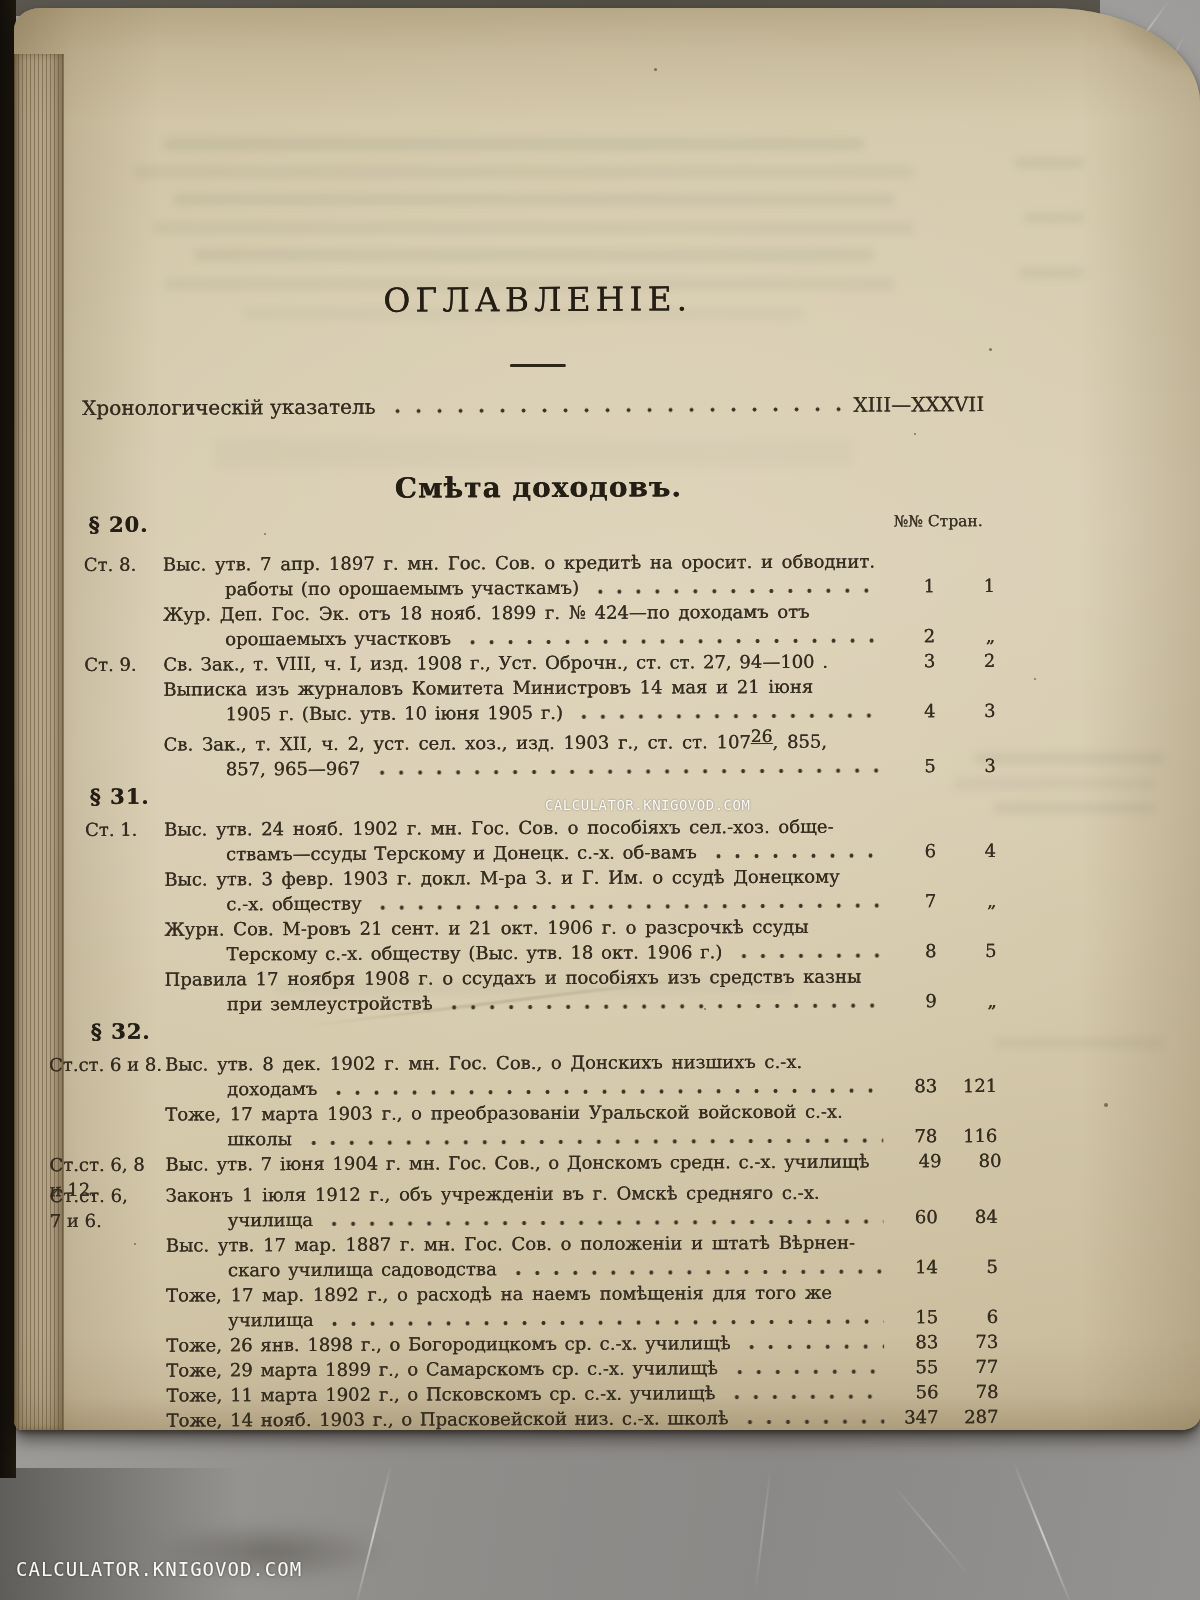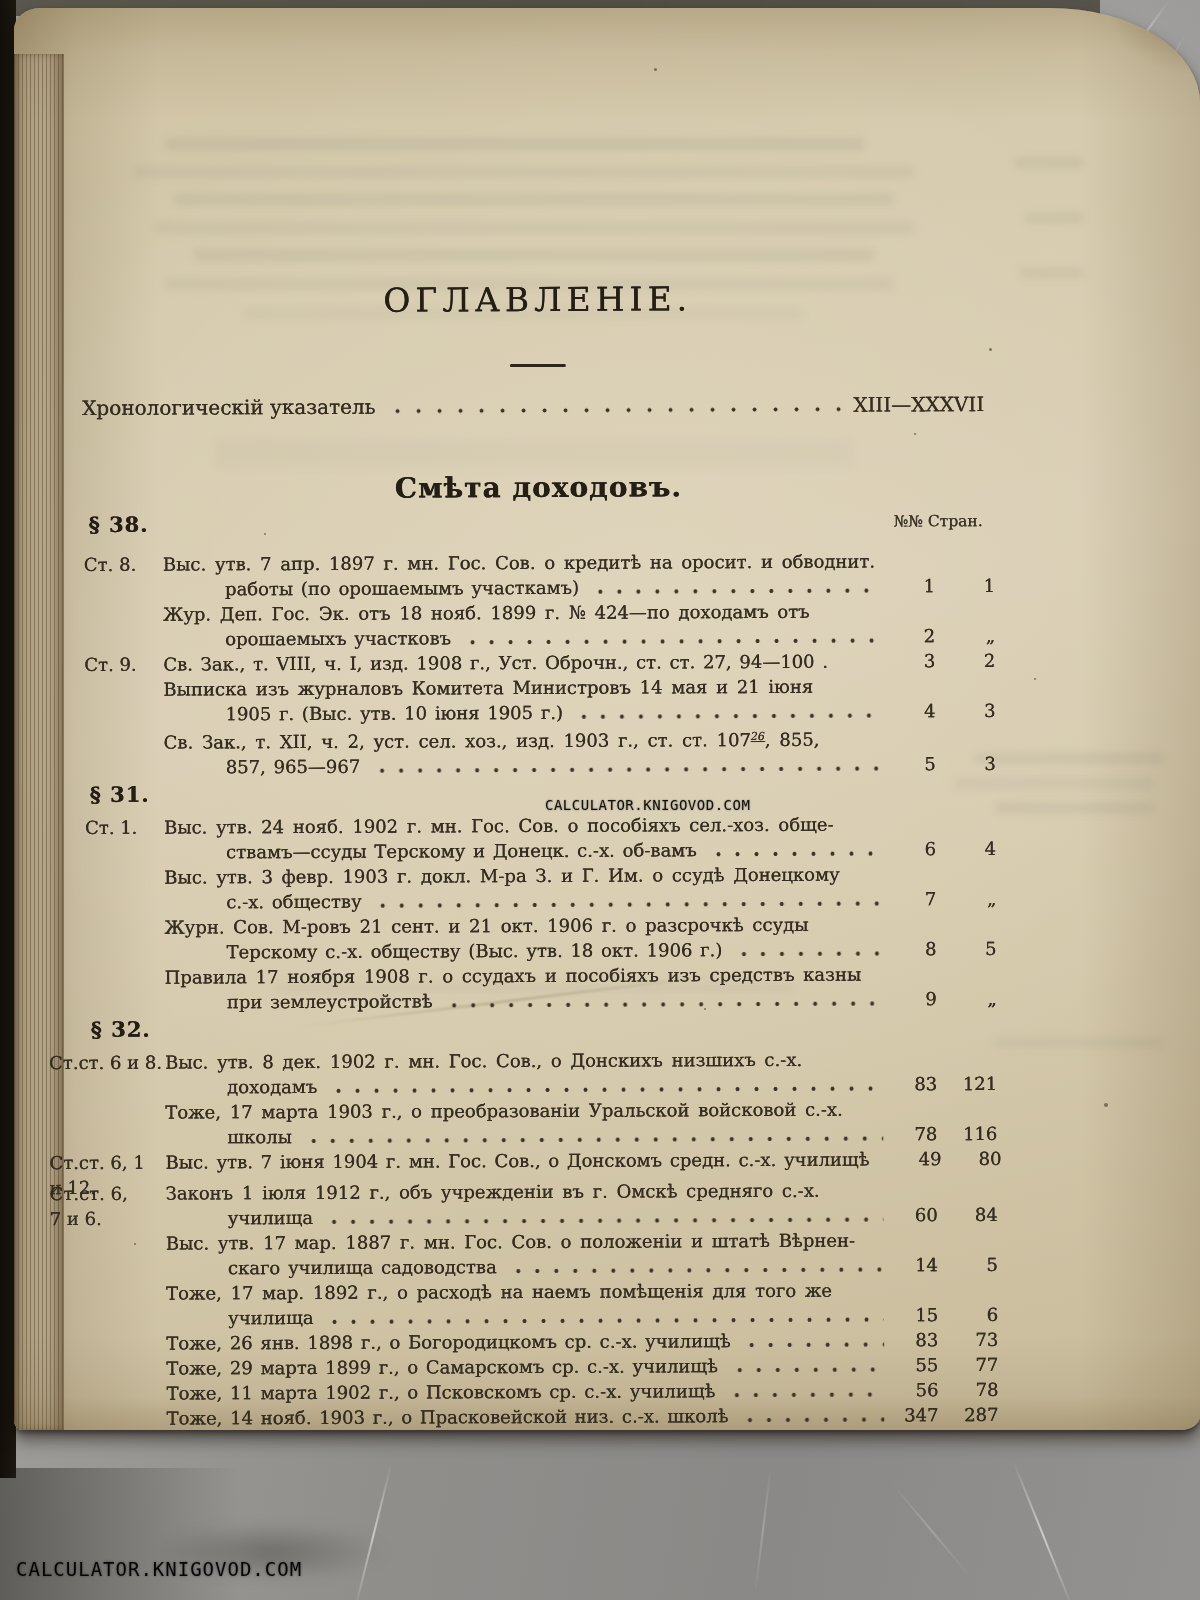--- a/index.html
+++ b/index.html
@@ -69,23 +69,23 @@
   .final{display:flex;}
   .final .t{white-space:nowrap;word-spacing:2px;flex:0 0 auto;}
   .final.ind{padding-left:62px;}
   .leader{flex:1 1 auto;min-width:8px;align-self:flex-end;height:7px;margin:0 4px 5px 10px;
     background-image:radial-gradient(circle,#3b3326 1.7px,rgba(0,0,0,0) 2.3px);
     background-size:19px 6px;background-repeat:repeat-x;background-position:2px 1px;}
   .chrono .leader{height:8px;margin-bottom:6px;background-size:21px 7px;}
   .leader.off{background:none;}
   .no{flex:0 0 50px;text-align:right;}
   .pg{flex:0 0 60px;text-align:right;}
-  .supn{font-size:11px;vertical-align:6px;text-decoration:underline;font-style:italic;}
-  
-  .wm{position:absolute;font-family:"DejaVu Sans Mono",monospace;color:#000000;z-index:6;}
+  .supn{font-size:17px;vertical-align:6px;text-decoration:underline;}
+  
+  .wm{position:absolute;font-family:"DejaVu Sans Mono",monospace;color:#ffffff;z-index:6;}
   .wm-center{left:545px;top:797px;font-size:14px;letter-spacing:.5px;opacity:.92;text-shadow:0 0 2px rgba(60,60,55,.7);}
   .wm-bottom{left:16px;top:1558px;font-size:19px;letter-spacing:1px;opacity:.96;text-shadow:0 0 3px rgba(0,0,0,.45);}
 </style>
 </head>
 <body>
 
 <div class="scene">
   <div class="stone"></div>
   <div class="vein v1"></div>
   <div class="vein v1b"></div>
@@ -133,21 +133,21 @@
       <div class="title">ОГЛАВЛЕНІЕ.</div>
       <div class="rule"></div>
       <div class="chrono">
         <span class="t">Хронологическій указатель</span>
         <span class="leader"></span>
         <span>XIII—XXXVII</span>
       </div>
       <div class="heading">Смѣта доходовъ.</div>
       <div id="sections">
           <div class="secrow">
-            <span class="secnum">§ 38.</span>
+            <span class="secnum">§ 20.</span>
             <span class="colhdr">№№ Стран.</span>
           </div>
           <div class="entries s0">
             <div class="entry">
               <div class="mlabel">Ст. 8.</div>
               <div class="pre">Выс. утв. 7 апр. 1897 г. мн. Гос. Сов. о кредитѣ на оросит. и обводнит.</div>
               <div class="final ind">
                 <span class="t">работы (по орошаемымъ участкамъ)</span>
                 <span class="leader"></span>
                 <span class="no">1</span>
@@ -250,21 +250,21 @@
             <div class="entry">
               <div class="pre">Тоже, 17 марта 1903 г., о преобразованіи Уральской войсковой с.-х.</div>
               <div class="final ind">
                 <span class="t">школы</span>
                 <span class="leader"></span>
                 <span class="no">78</span>
                 <span class="pg">116</span>
               </div>
             </div>
             <div class="entry wide">
-              <div class="mlabel">Ст.ст. 6, 1</div>
+              <div class="mlabel">Ст.ст. 6, 8</div>
               <div class="mlabel m2">и 12.</div>
               <div class="final">
                 <span class="t">Выс. утв. 7 іюня 1904 г. мн. Гос. Сов., о Донскомъ средн. с.-х. училищѣ</span>
                 <span class="leader off"></span>
                 <span class="no">49</span>
                 <span class="pg">80</span>
               </div>
             </div>
             <div class="entry wide gap">
               <div class="mlabel">Ст.ст. 6,</div>

